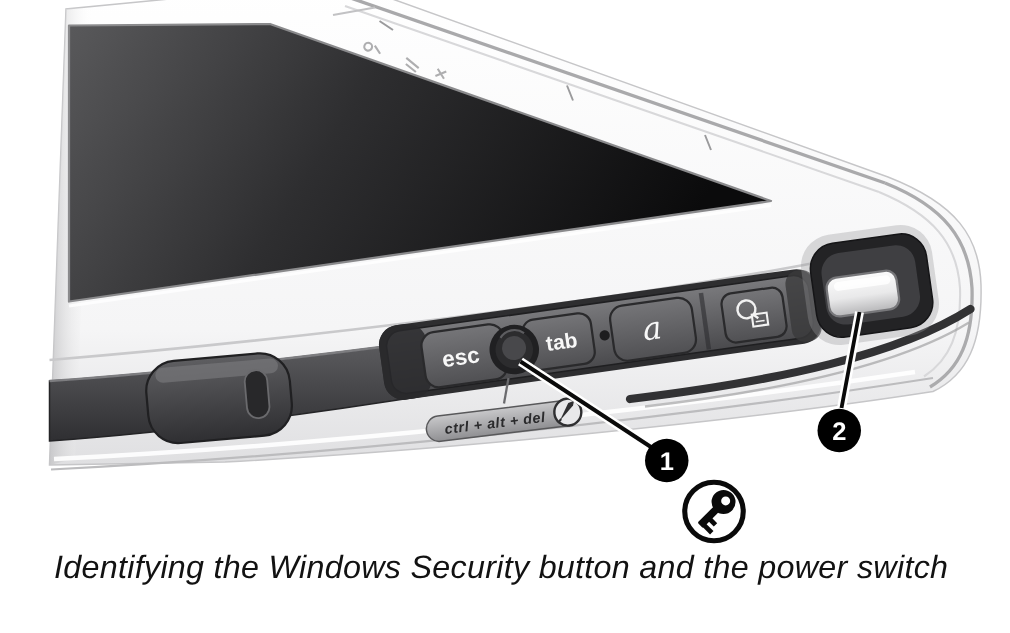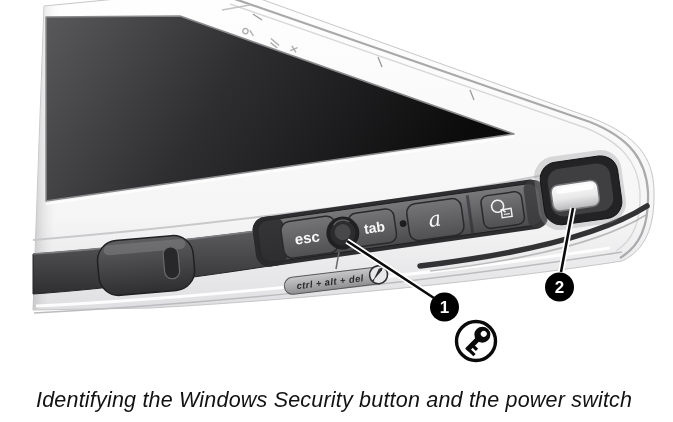--- a/index.html
+++ b/index.html
@@ -17,21 +17,20 @@
   .caption {
     position: absolute;
     left: 36px; top: 366px;
     width: 610px;
     font-family: "Liberation Sans", sans-serif;
     font-style: italic;
     font-size: 21.5px;
     letter-spacing: 0.2px;
     color: #121212;
     white-space: nowrap;
-    margin-top: 22px;
   }
   svg text { user-select: none; }
   .keylabel {
     font-family: "Liberation Sans", sans-serif;
     font-weight: bold;
     fill: #f8f8f8;
   }
   .callout-num {
     font-family: "Liberation Sans", sans-serif;
     font-weight: bold;

